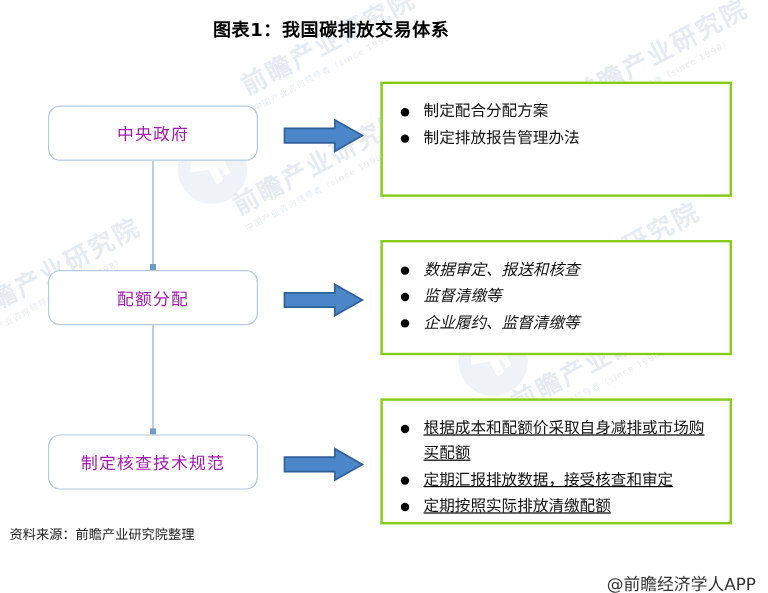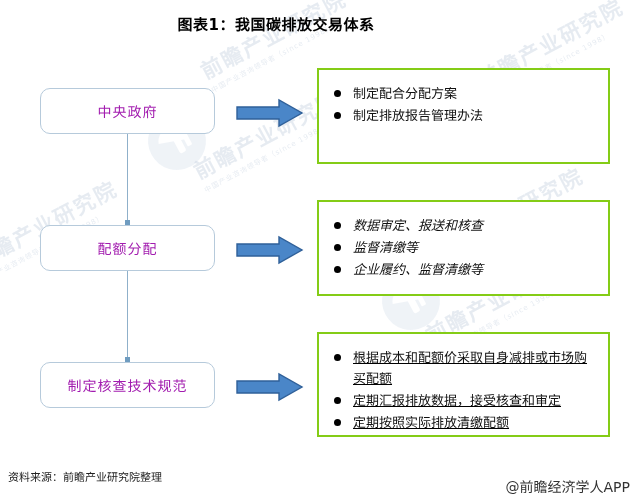--- a/index.html
+++ b/index.html
@@ -188,21 +188,21 @@
     width: 7px;
     height: 7px;
     border-radius: 50%;
     background: #000000;
   }
 
   
   .footer-source {
     position: absolute;
     left: 8px;
-    top: 468px;
+    top: 436px;
     font-size: 11px;
     color: #222222;
     z-index: 3;
     font-family: "DejaVu Sans", "Liberation Sans", sans-serif;
   }
   .footer-brand {
     position: absolute;
     right: 10px;
     top: 476px;
     font-size: 14px;

